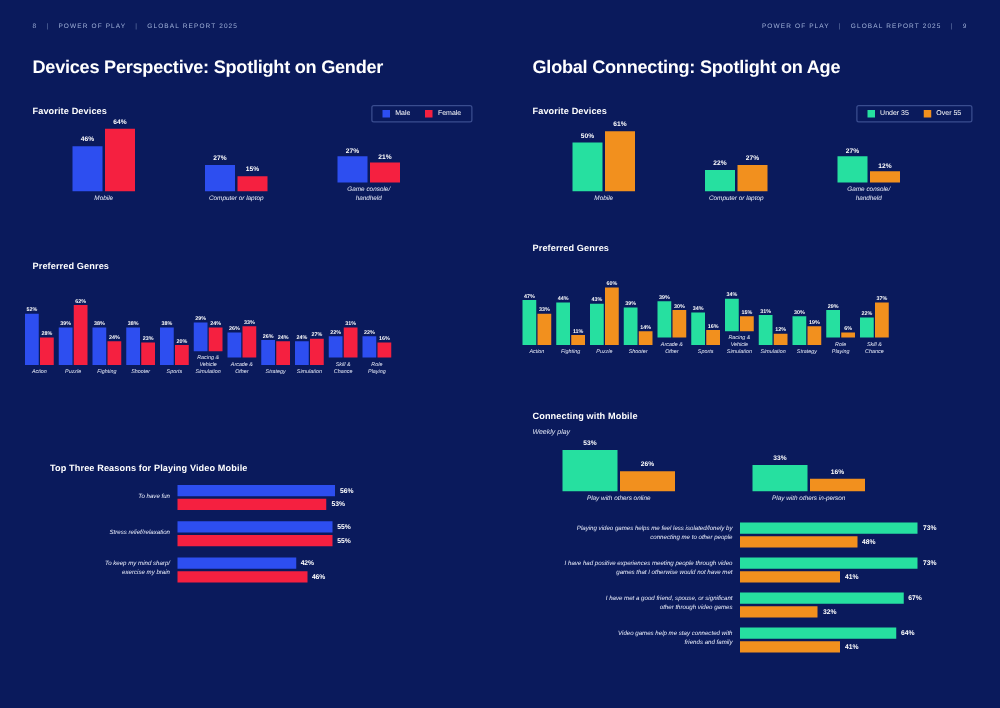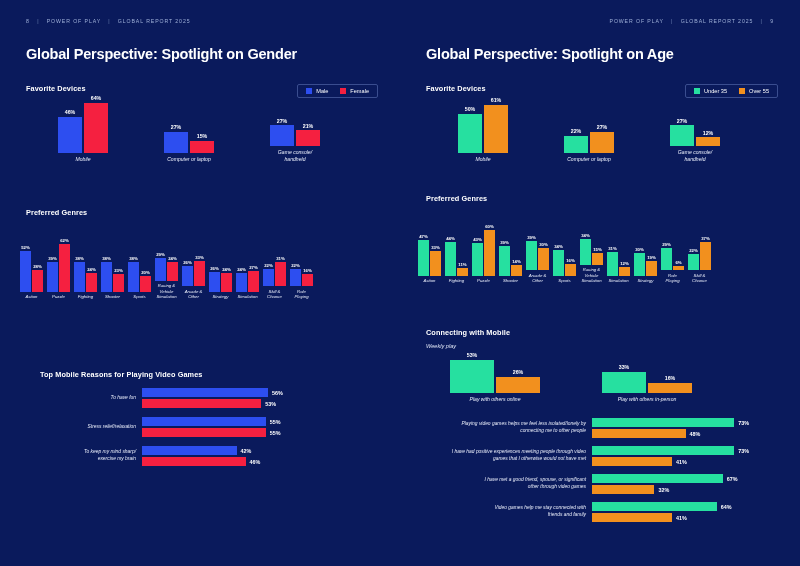--- a/index.html
+++ b/index.html
@@ -92,21 +92,21 @@
   <div class="page">
 
     <div class="runhead left">
       <span>8</span>
       <span class="sep">|</span>
       <span>POWER OF PLAY</span>
       <span class="sep">|</span>
       <span>GLOBAL REPORT 2025</span>
     </div>
 
-    <div class="page-title">Global Perspective: Spotlight on Gender</div>
+    <div class="page-title">Devices Perspective: Spotlight on Gender</div>
 
     <div class="sect-title" style="margin-top:22px;">Favorite Devices</div>
 
     <div class="legend" style="top:84px; right:22px;">
       <div class="legend-item">
         <span class="legend-swatch" style="background:#2d4ef0"></span>
         <span class="legend-label">Male</span>
       </div>
       <div class="legend-item">
         <span class="legend-swatch" style="background:#f52040"></span>
@@ -303,21 +303,21 @@
             <div class="gbar-wrap">
               <span class="gbar-val">16%</span>
               <span class="gbar" style="width: 11px; height: 12.48px; background: rgb(245, 32, 64);"></span>
             </div>
           </div>
           <div class="genre-label">Role
 Playing</div>
         </div>
       </div>
 
-    <div class="sect-title" style="position:absolute; top:370px; margin-left:26px;">Top Mobile Reasons for Playing Video Games</div>
+    <div class="sect-title" style="position:absolute; top:370px; margin-left:26px;">Top Three Reasons for Playing Video Mobile</div>
 
     <div class="hchart" id="reasons-left" style="left:26px; top:388px; gap:9px;">
         <div class="hrow">
           <div class="hrow-label" style="width: 116px;">To have fun</div>
           <div class="hrow-bars">
             <div class="hbar-line">
               <span class="hbar" style="width: 126px; height: 9px; background: rgb(45, 78, 240);"></span>
               <span class="hbar-val">56%</span>
             </div>
             <div class="hbar-line">
@@ -359,21 +359,21 @@
   <div class="page">
 
     <div class="runhead right">
       <span>POWER OF PLAY</span>
       <span class="sep">|</span>
       <span>GLOBAL REPORT 2025</span>
       <span class="sep">|</span>
       <span>9</span>
     </div>
 
-    <div class="page-title">Global Perspective: Spotlight on Age</div>
+    <div class="page-title">Global Connecting: Spotlight on Age</div>
 
     <div class="sect-title" style="margin-top:22px;">Favorite Devices</div>
 
     <div class="legend" style="top:84px; right:22px;">
       <div class="legend-item">
         <span class="legend-swatch" style="background:#26e0a0"></span>
         <span class="legend-label">Under 35</span>
       </div>
       <div class="legend-item">
         <span class="legend-swatch" style="background:#f2901e"></span>

